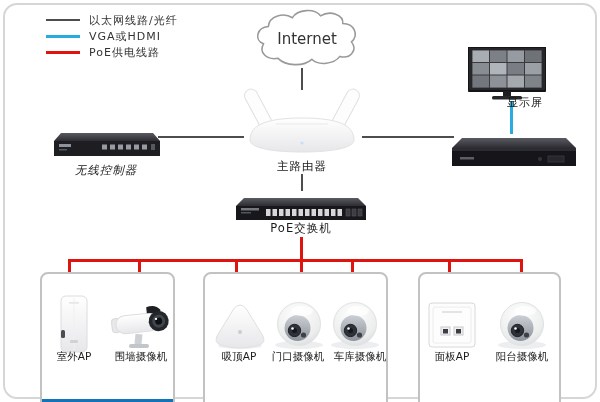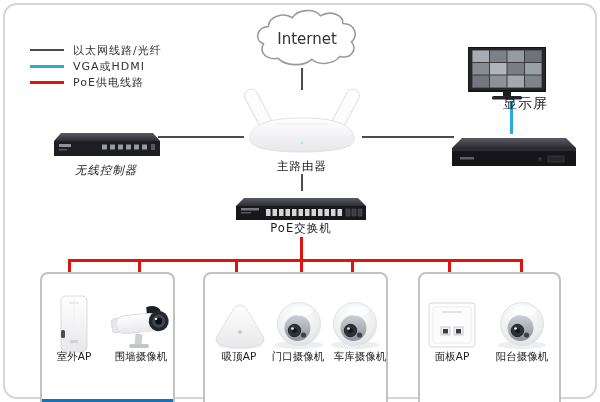--- a/index.html
+++ b/index.html
@@ -1,20 +1,20 @@
 <!DOCTYPE html>
 <html><head>
 <meta charset="utf-8">
 <style>
   html,body { margin:0; padding:0; background:#ffffff; font-family:"DejaVu Sans","Liberation Sans",sans-serif; }
   #stage { position:relative; width:600px; height:402px; background:#ffffff; overflow:hidden; }
   .frame { position:absolute; left:3px; top:3px; right:3px; bottom:3px; border:2px solid #d6d6d6; border-radius:14px; }
 
   
-  .legend { position:absolute; left:30px; top:12px;margin-top:30px; }
+  .legend { position:absolute; left:46px; top:12px; }
   .legend-row { display:flex; align-items:center; height:16px; }
   .legend-swatch { width:34px; margin-right:9px; }
   .sw-eth { border-top:2px solid #4d4d4d; }
   .sw-vga { border-top:3px solid #29abe2; }
   .sw-poe { border-top:3px solid #e0140f; }
   .legend-label { font-size:11px; color:#333; letter-spacing:1px; white-space:nowrap; }
 
   
   .line { position:absolute; }
   .eth { background:#4d4d4d; }
@@ -130,21 +130,21 @@
       <rect x="39.5" y="16" width="16.5" height="11.5" fill="#7a7e84"></rect>
         <rect x="57" y="16" width="16.5" height="11.5" fill="#9aa0a5"></rect>
       <rect x="4.5" y="28.5" width="16.5" height="12" fill="#74787e"></rect>
         <rect x="22" y="28.5" width="16.5" height="12" fill="#8e9298"></rect>
       <rect x="39.5" y="28.5" width="16.5" height="12" fill="#a4a9ae"></rect>
         <rect x="57" y="28.5" width="16.5" height="12" fill="#7f848a"></rect>
       <rect x="35" y="44" width="8" height="5" fill="#1e1e22"></rect>
       <rect x="24" y="49" width="30" height="3.5" rx="1.5" fill="#26262b"></rect>
     </svg>
   </div>
-  <div class="node-label" style="left:503px; top:95px; width:44px; font-size:14px;">显示屏</div>
+  <div class="node-label" style="left:503px; top:95px; width:44px; font-size:11px;">显示屏</div>
 
   <div class="icon" style="left:452px; top:132px; width:124px; height:38px;">
     <svg width="124" height="38" viewBox="0 0 124 38">
       <polygon points="10,6 114,6 124,16 0,16" fill="url(#gTop)"></polygon>
       <rect x="0" y="16" width="124" height="18" fill="#15151a"></rect>
       <rect x="0" y="16" width="124" height="3" fill="#2c2c33"></rect>
       <rect x="8" y="25" width="14" height="2.5" fill="#5e5e66"></rect>
       <circle cx="88" cy="27" r="2" fill="#34343b"></circle>
       <rect x="96" y="24" width="16" height="6" fill="#26262c" stroke="#3a3a41" stroke-width="0.8"></rect>
     </svg>

